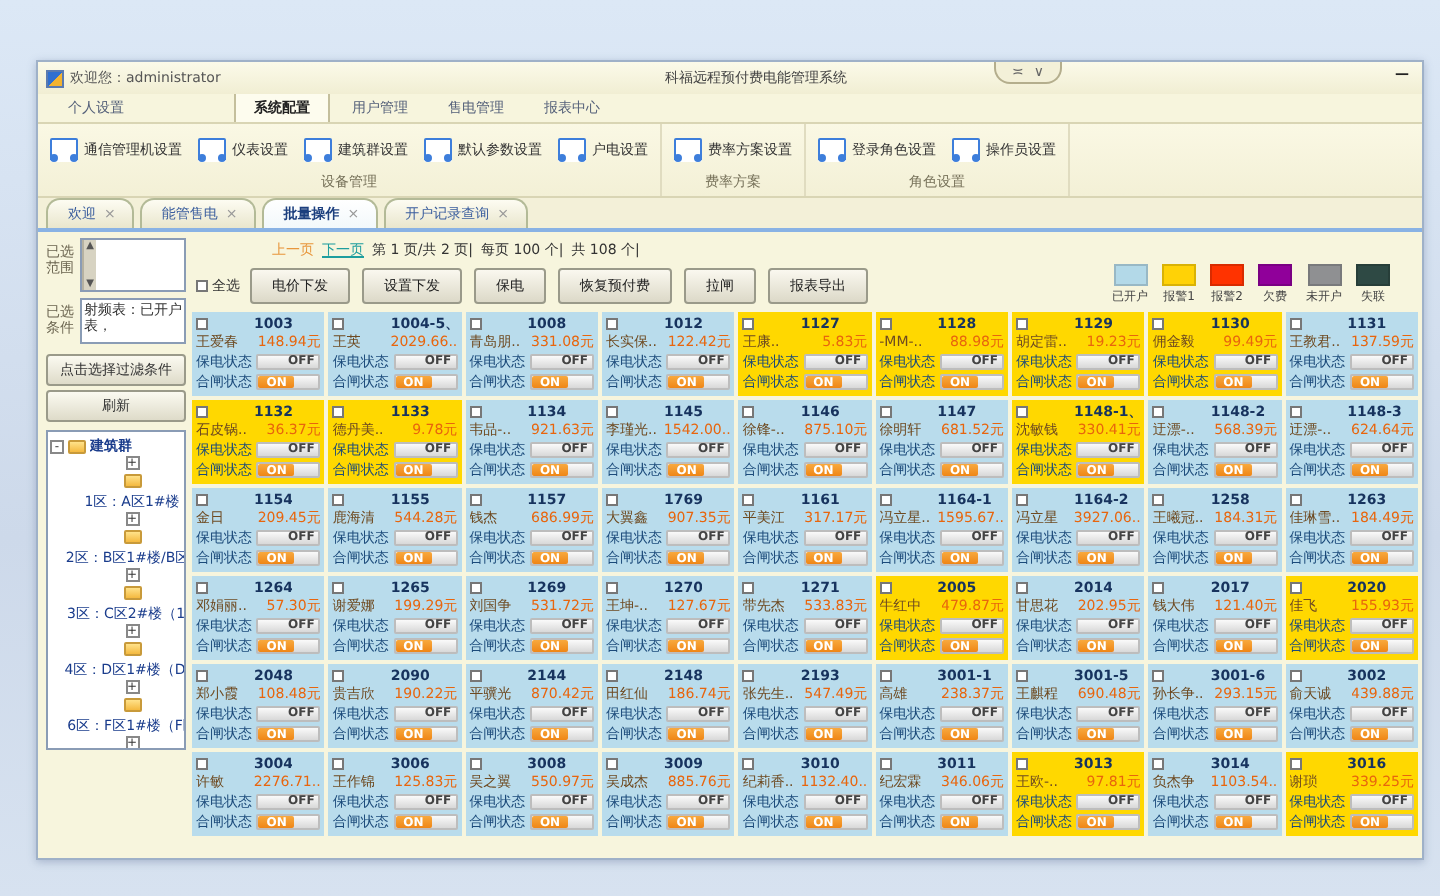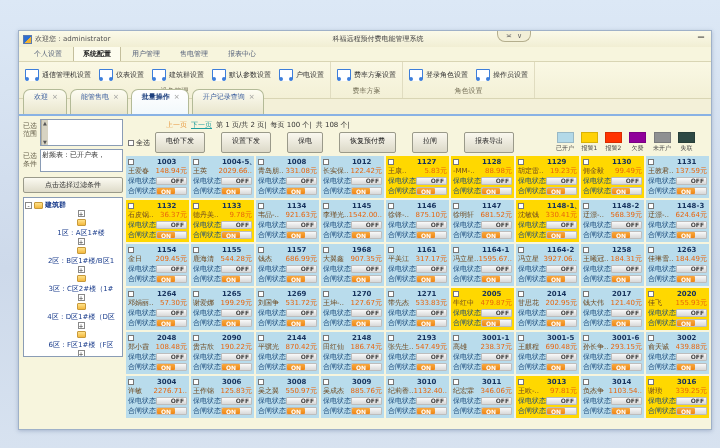--- a/index.html
+++ b/index.html
@@ -12,42 +12,42 @@
   .titlebar { height:16px; display:flex; align-items:center; padding:0 4px; background:linear-gradient(#fbfae9,#f1eed3); position:relative; }
   .appicon { width:9px; height:9px; margin-right:3px; background:linear-gradient(135deg,#2f6fd0 50%,#f2b331 50%); border:1px solid #5a7ab0; }
   .welcome { color:#555; }
   .tb-title { position:absolute; left:0; right:0; text-align:center; color:#444; pointer-events:none;margin-left:26px; }
   .pill { position:absolute; left:478px; top:0; background:#f3f0d8; border:1px solid #b4ae8d; border-top:none; border-radius:0 0 8px 8px; padding:1px 8px; color:#666; display:flex; gap:5px; }
   .minbtn { position:absolute; right:4px; top:2px; width:12px; height:10px; text-align:center; line-height:8px; color:#222; font-weight:bold; cursor:pointer; }
 
   
   .ribbontabs { height:15px; display:flex; align-items:flex-end; gap:2px; padding:0 6px; border-bottom:1px solid #d9d5b4; }
   .rtab { padding:2px 9px; color:#55617a; cursor:pointer; }
-  .rtab.active { background:#fdfcee; border:1px solid #c4bf9c; border-bottom:none; font-weight:bold; color:#222; }
+  .rtab.active { background:#fdfcee; border:1px solid #c4bf9c; border-bottom:none; font-weight:bold; color:#222;margin-left:44px; }
 
   
   .ribbon { height:37px; display:flex; background:linear-gradient(#faf8e4,#f3f0d6); border-bottom:1px solid #d9d5b4; }
   .rgroup { display:flex; flex-direction:column; border-right:1px solid #e0dcc0; padding:2px 6px 0 6px; }
   .rbtns { display:flex; gap:8px; flex:1; align-items:center; }
   .rbtn { display:flex; align-items:center; gap:3px; cursor:pointer; }
   .ricon { width:14px; height:12px; background:#fff; border:1px solid #3d7edb; border-bottom:4px dotted #3d7edb; border-radius:1px; }
   .rbl { color:#333; }
   .rgl { text-align:center; color:#77725a; padding:1px 0 2px 0; }
 
   
   .doctabs { height:17px; display:flex; align-items:flex-end; gap:3px; padding:0 4px; border-bottom:2px solid #89b2e4; background:#f3f0d8; }
-  .dtab { display:flex; align-items:center; gap:4px; padding:2px 8px 12px 10px; background:linear-gradient(#fdfcf2,#e9e6cd); border:1px solid #b3ba97; border-bottom:none; border-radius:7px 7px 0 0; color:#3b5e9e; cursor:pointer; }
+  .dtab { display:flex; align-items:center; gap:4px; padding:2px 8px 2px 10px; background:linear-gradient(#fdfcf2,#e9e6cd); border:1px solid #b3ba97; border-bottom:none; border-radius:7px 7px 0 0; color:#3b5e9e; cursor:pointer; }
   .dtab.active { background:linear-gradient(#ffffff,#f2f8fb); font-weight:bold; color:#1c3f7e; }
   .dclose { color:#999; font-weight:normal; }
 
   
   .content { flex:1; display:flex; padding:3px 2px 0 4px; }
 
   
-  .leftpanel { width:100px; display:flex; flex-direction:column; }
+  .leftpanel { width:70px; display:flex; flex-direction:column; }
   .selrow { display:flex; gap:2px; margin-bottom:3px; }
   .sellabel { width:15px; color:#6b6550; line-height:8px; padding-top:3px; }
   .listbox { flex:1; background:#fff; border:1px solid #8a9cb5; height:27px; overflow:hidden; display:flex; }
   .listbox.small { height:23px; }
   .lbtext { flex:1; padding:1px 1px; color:#333; line-height:8px; word-break:break-all; }
   .sbar { width:7px; background:#d7d3c2; border-left:1px solid #b5b1a0; display:flex; flex-direction:column; justify-content:space-between; align-items:center; font-size:5px; color:#555; }
   .sbar span { cursor:pointer; }
   .panelbtn { margin:2px 0 0 0; background:linear-gradient(#fbfaf1,#dedbc9); border:1px solid #9a9a8a; border-radius:2px; padding:2px 0; text-align:center; color:#333; cursor:pointer; }
   .treebox { margin-top:4px; flex:1; max-height:160px; background:#fff; border:1px solid #8a9cb5; padding:2px 1px; overflow:hidden; }
   .tnode { display:flex; align-items:center; gap:2px; line-height:10px; white-space:nowrap; cursor:pointer; }
@@ -55,21 +55,21 @@
   .expander { width:7px; height:7px; border:1px solid #888; background:#fff; font-size:6px; line-height:5px; text-align:center; color:#333; flex:0 0 auto; }
   .folder { width:9px; height:7px; background:linear-gradient(#ffe28a,#f4b93f); border:1px solid #c89a3a; border-radius:1px; flex:0 0 auto; }
   .tlabel { color:#1a3c8c; overflow:hidden; }
 
   
   .main { flex:1; display:flex; flex-direction:column; padding-left:3px; }
   .pagerow { display:flex; gap:4px; align-items:center; padding:1px 0 1px 40px; color:#333; }
   .plink { cursor:pointer; }
   .prev { color:#e8973d; }
   .next { color:#1f9e9e; text-decoration:underline; }
-  .toolrow { display:flex; gap:5px; padding:1px 0 2px 0; }
+  .toolrow { display:flex; align-items:center; gap:5px; padding:1px 0 2px 0; }
   .chkwrap { display:flex; align-items:center; gap:2px; margin-left:2px; cursor:pointer; }
   .chk { width:6px; height:6px; border:1px solid #777; background:#fff; flex:0 0 auto; }
   .tbtn { background:linear-gradient(#faf8ef,#dcd9c8); border:1px solid #9a9a8a; border-radius:2px; padding:3px 10px; color:#222; cursor:pointer; white-space:nowrap; }
   .legend { margin-left:auto; display:flex; gap:7px; padding-right:14px; }
   .litem { display:flex; flex-direction:column; align-items:center; gap:1px; }
   .lswatch { width:17px; height:11px; border:1px solid rgba(0,0,0,.15); }
   .llabel { color:#444; font-size:6px; }
 
   
   .grid { display:grid; grid-template-columns:repeat(9,1fr); gap:2px; margin-top:1px; }
@@ -209,20 +209,21 @@
             </div>
         </div>
       </div>
       <div class="selrow">
         <div class="sellabel">已选条件</div>
         <div class="listbox small">
           <div class="lbtext">射频表：已开户表，</div>
         </div>
       </div>
       <div class="panelbtn">点击选择过滤条件</div>
+      <div class="panelbtn">刷新</div>
       <div class="treebox">
         <div class="tnode">
           <span class="expander">-</span>
           <span class="folder"></span>
           <span class="tlabel" style="font-weight:bold">建筑群</span>
         </div>
         <div>
 
             <div class="tnode child">
               <span class="expander">+</span>
@@ -289,21 +290,21 @@
         <span>第 1 页/共 2 页|</span>
         <span>每页 100 个|</span>
         <span>共 108 个|</span>
       </div>
 
       <div class="toolrow">
         <span class="chkwrap">
             <span class="chk"></span>
             <span>全选</span>
           </span>
-        <span style="display:flex;gap:16px;">
+        <span style="display:flex;gap:6px;">
 
             <span class="tbtn">电价下发</span>
 
             <span class="tbtn">设置下发</span>
 
             <span class="tbtn">保电</span>
 
             <span class="tbtn">恢复预付费</span>
 
             <span class="tbtn">拉闸</span>
@@ -825,21 +826,21 @@
               <span class="clabel">合闸状态</span>
               <span class="strip">
                 <span class="onblock">ON</span>
               </span>
             </div>
           </div>
 
           <div class="card open">
             <div class="chead">
               <span class="chk"></span>
-              <span class="cnum">1968</span>
+              <span class="cnum">1769</span>
             </div>
             <div class="cname-row">
               <span class="cname">大翼鑫</span>
               <span class="camt">907.35元</span>
             </div>
             <div class="crow">
               <span class="clabel">保电状态</span>
               <span class="strip">
                 <span class="offtxt">OFF</span>
               </span>

